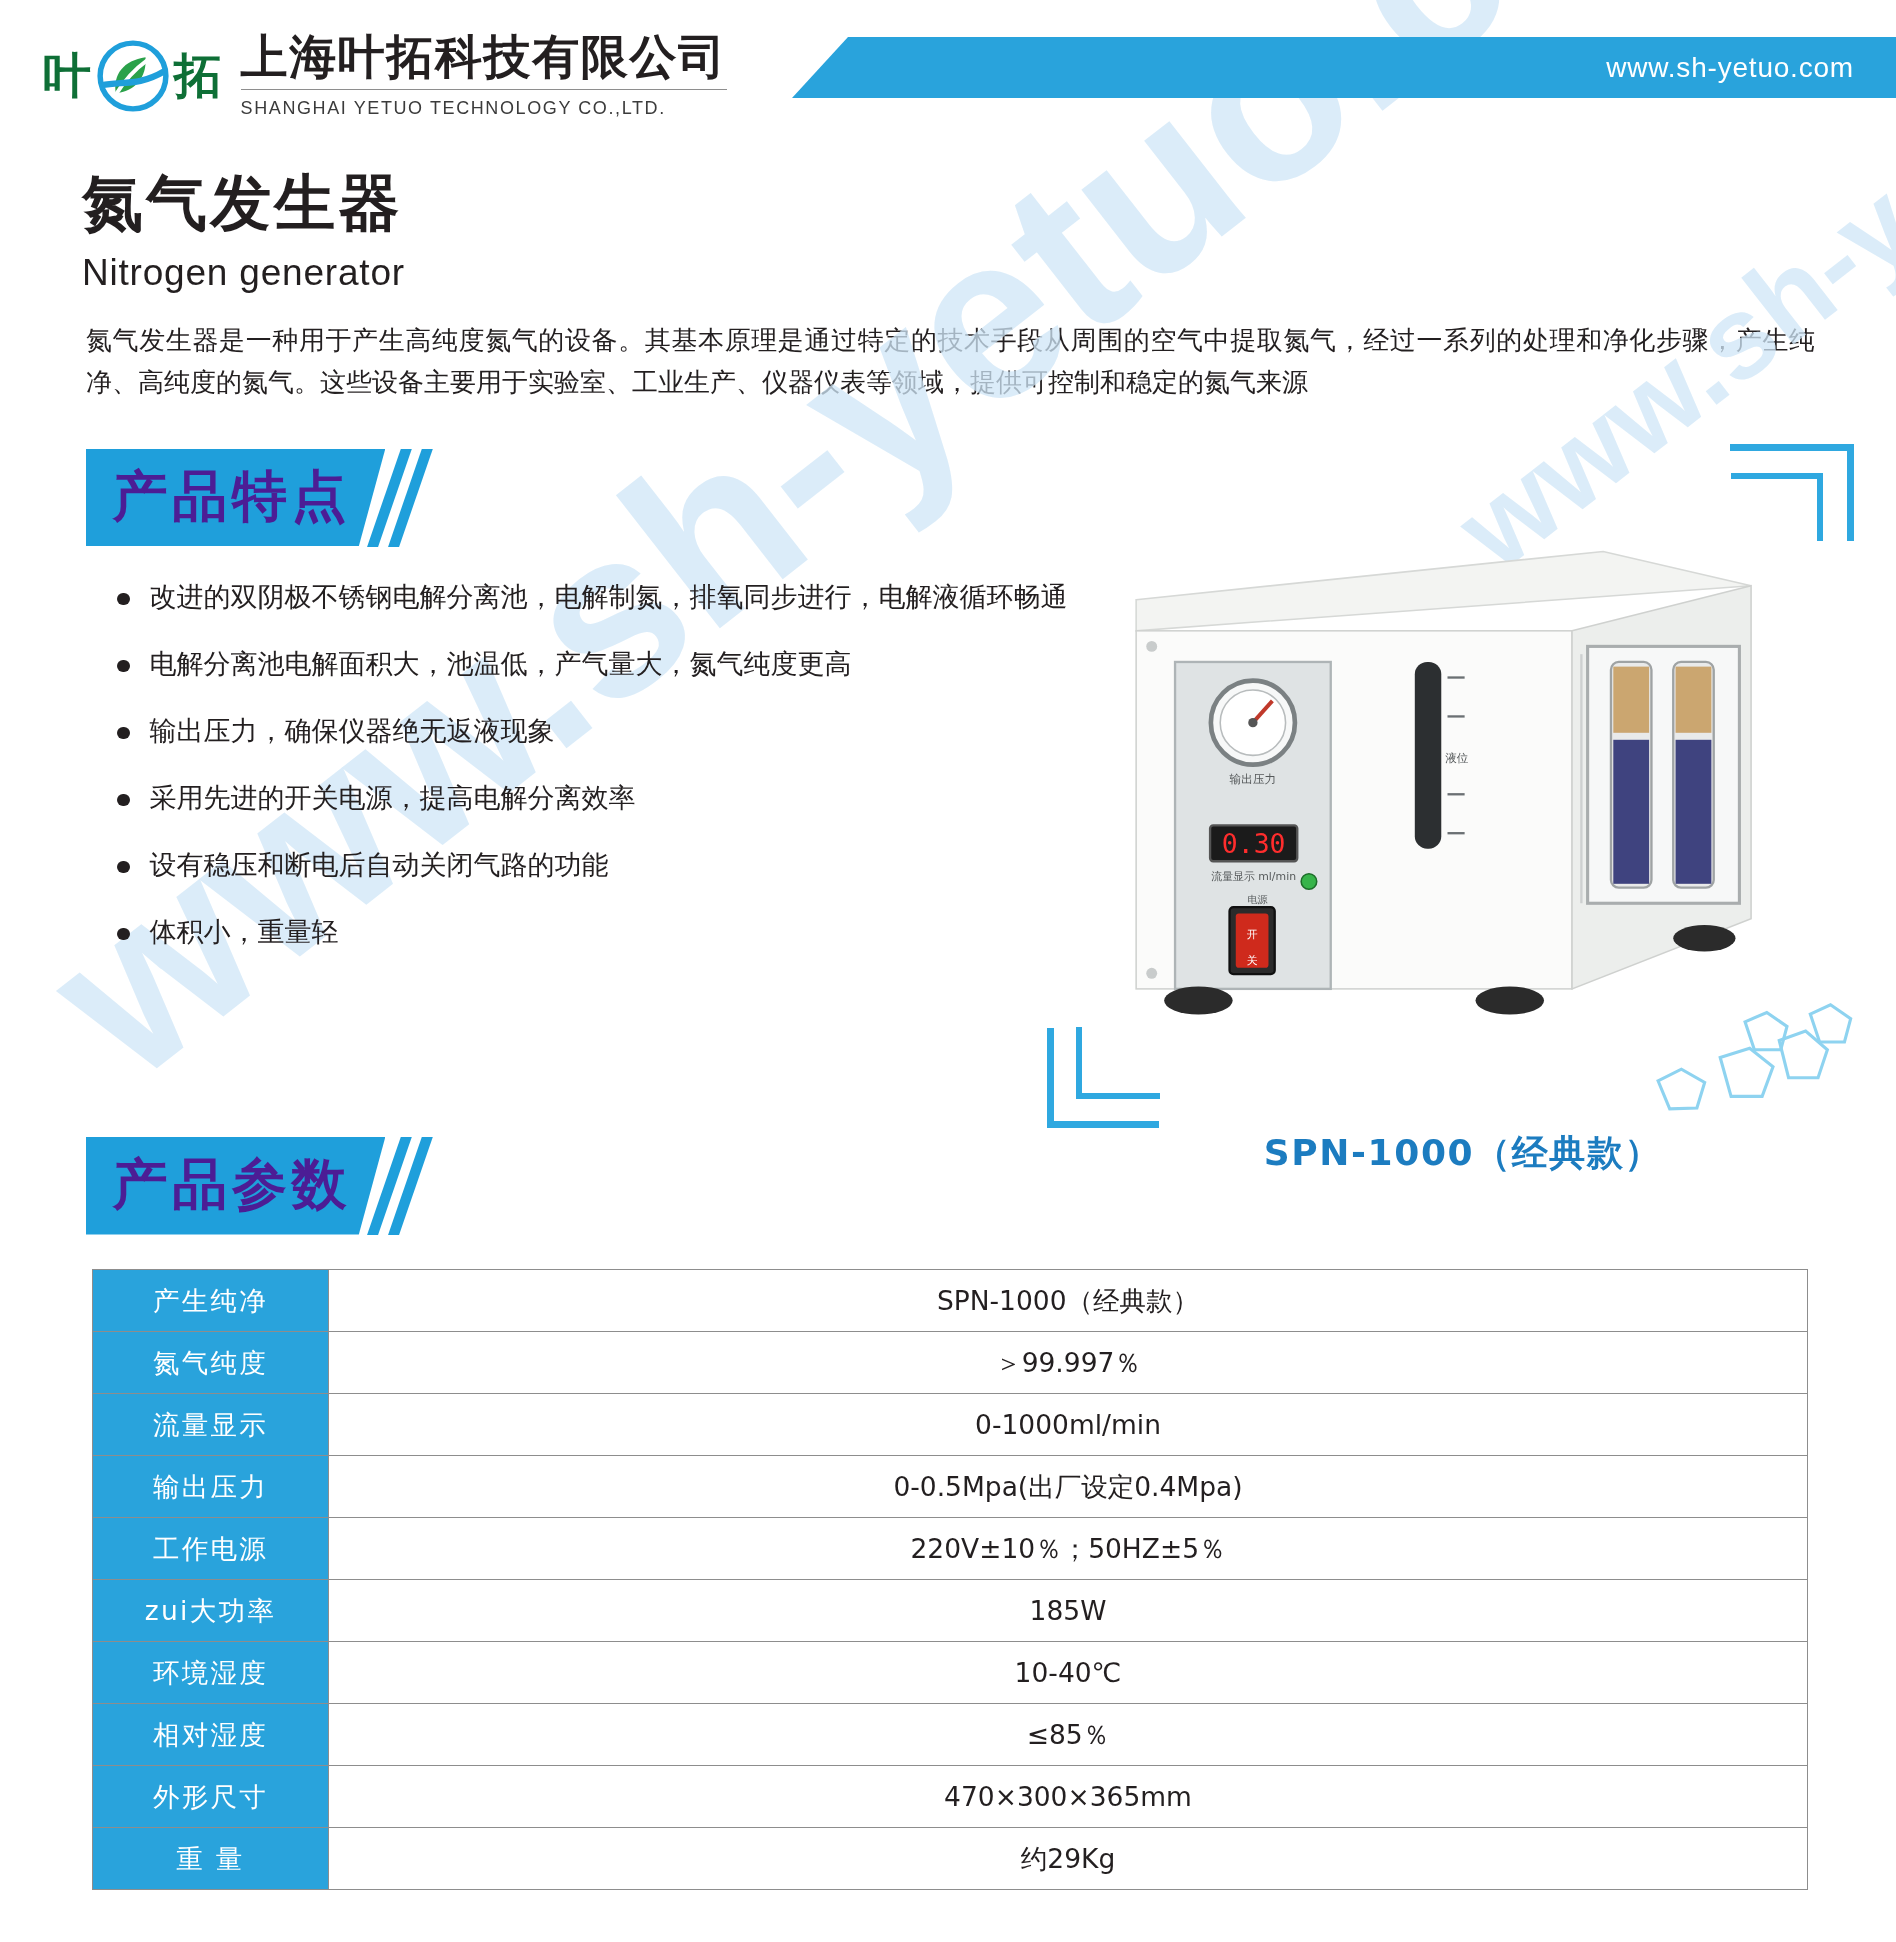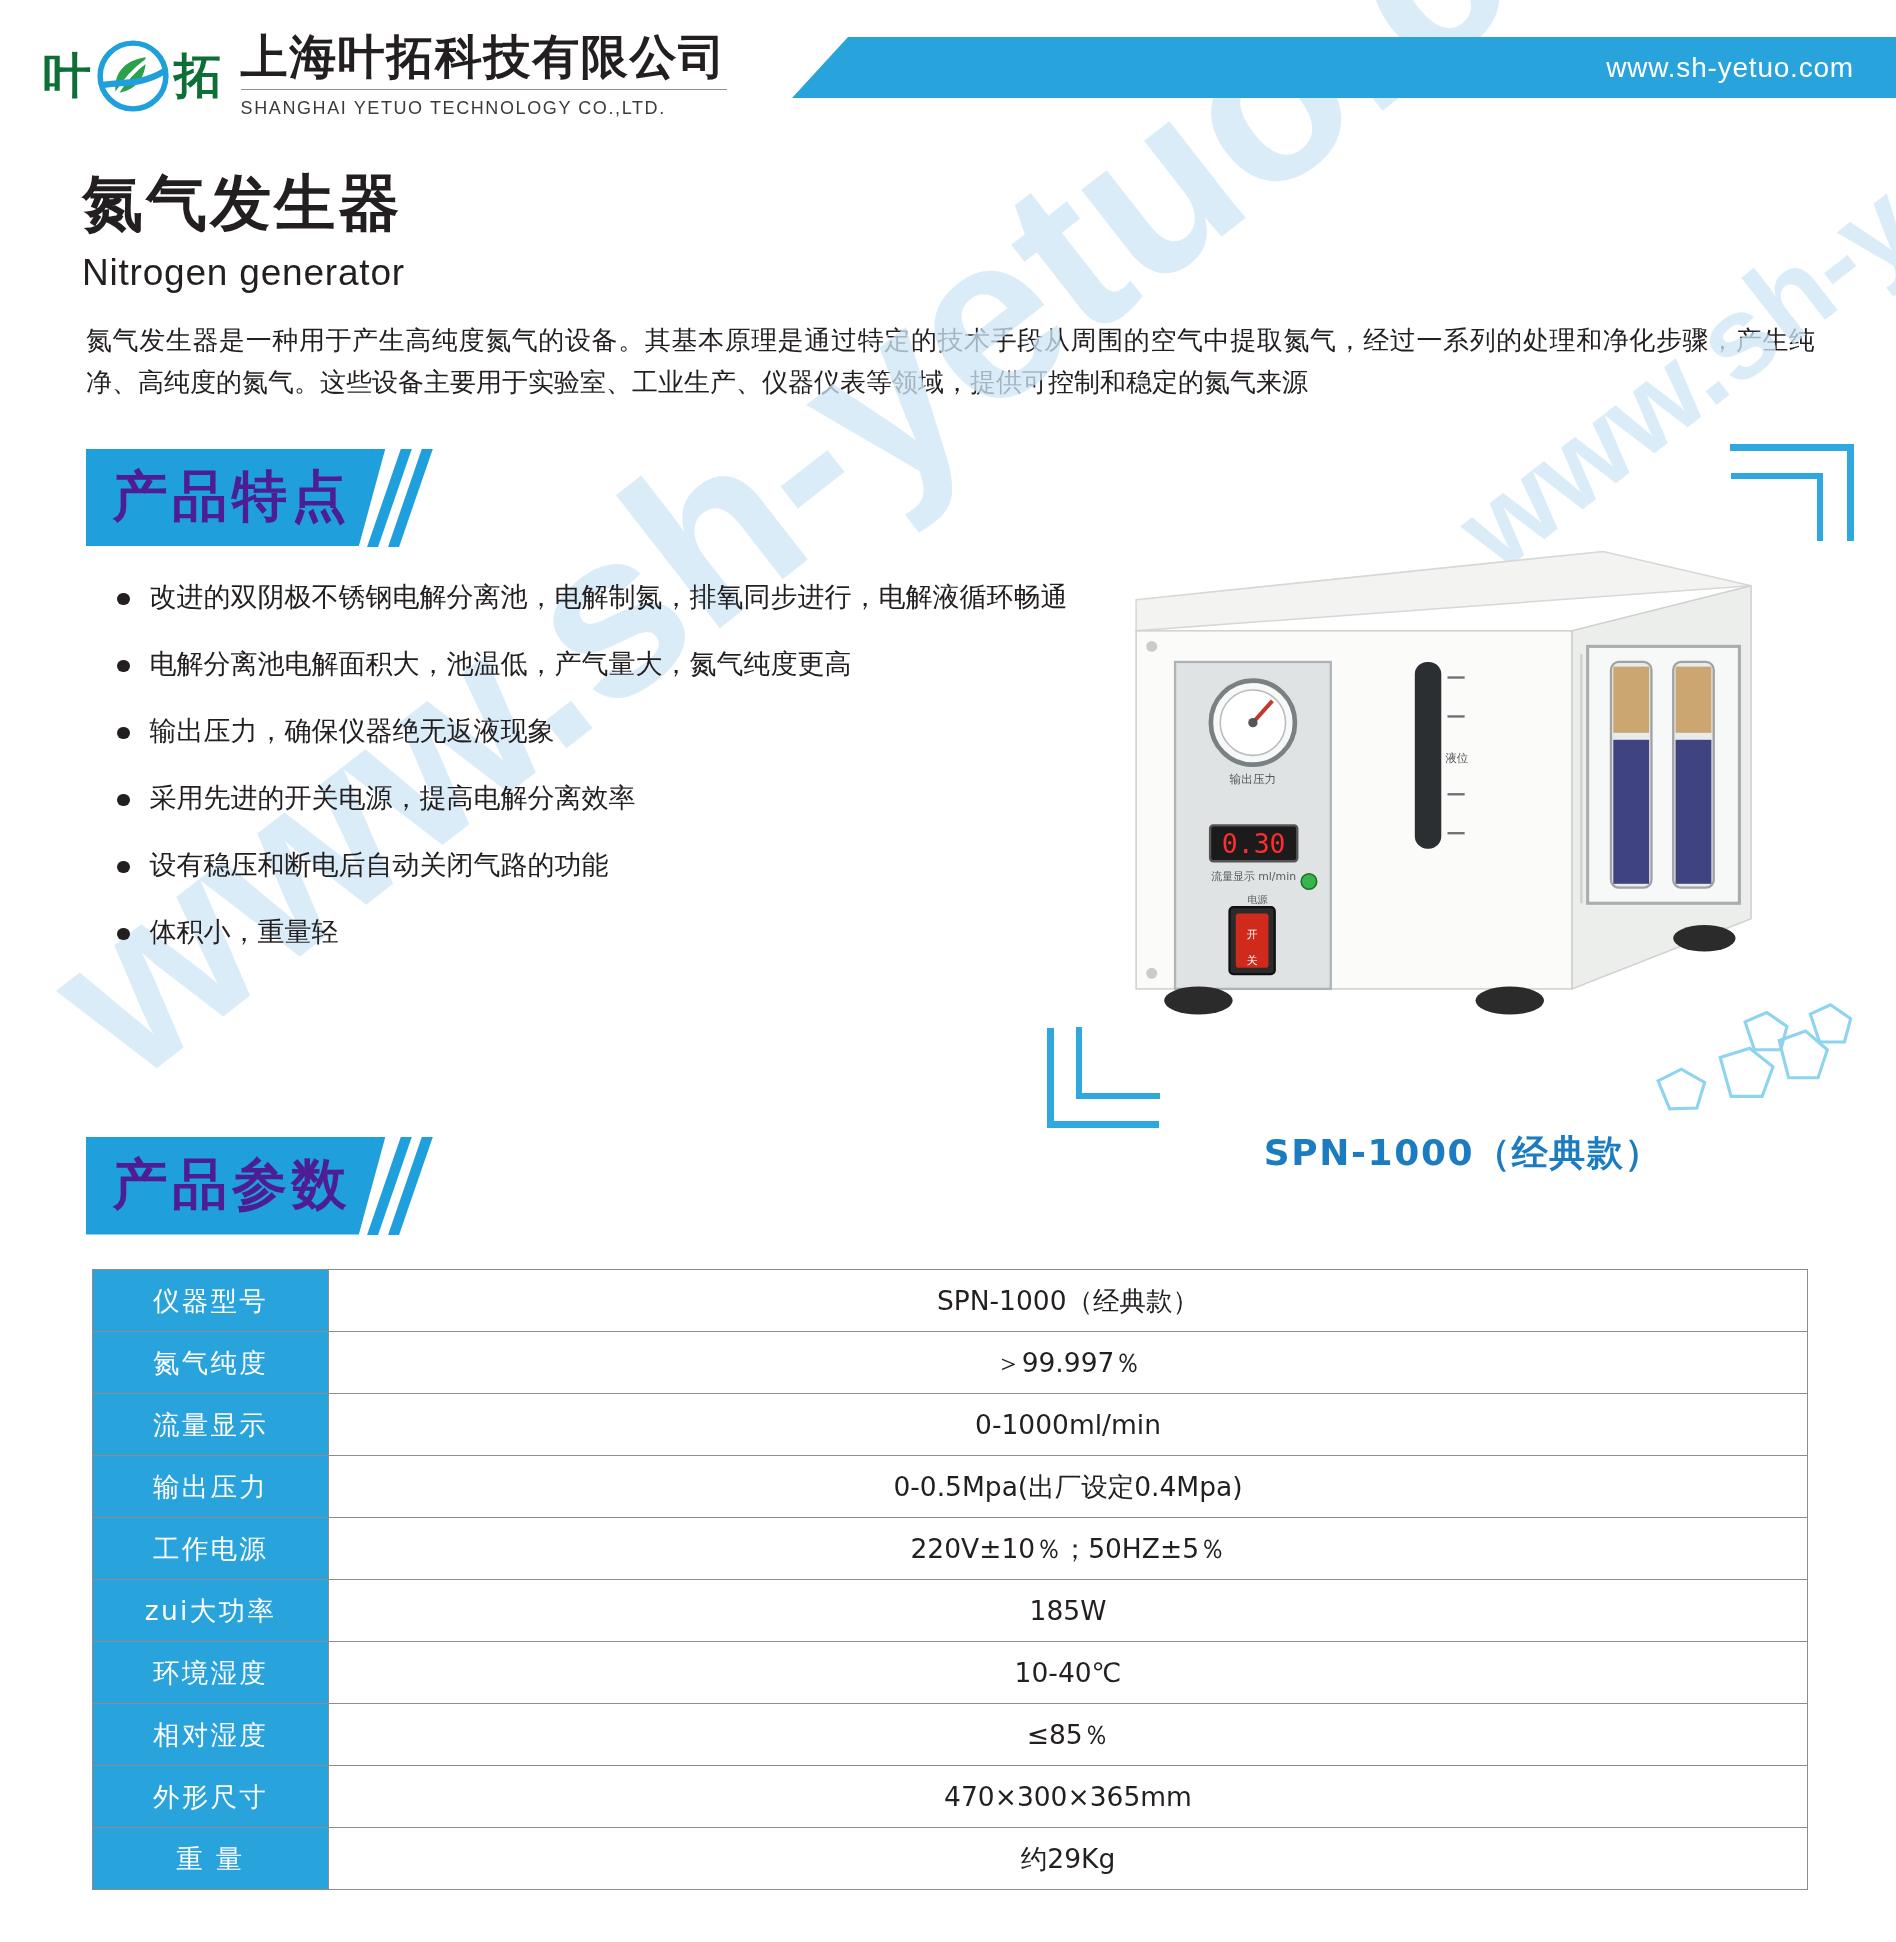--- a/index.html
+++ b/index.html
@@ -491,21 +491,21 @@
         <i></i>
         <i></i>
       </div>
   </div>
 
   
   <div class="spec-wrap">
     <table class="spec">
       <tbody>
         <tr>
-          <td class="k">仪器型号</td>
+          <td class="k">产生纯净</td>
           <td class="v">SPN-1000（经典款）</td>
         </tr>
         <tr>
           <td class="k">氮气纯度</td>
           <td class="v">＞99.997％</td>
         </tr>
         <tr>
           <td class="k">流量显示</td>
           <td class="v">0-1000ml/min</td>
         </tr>

